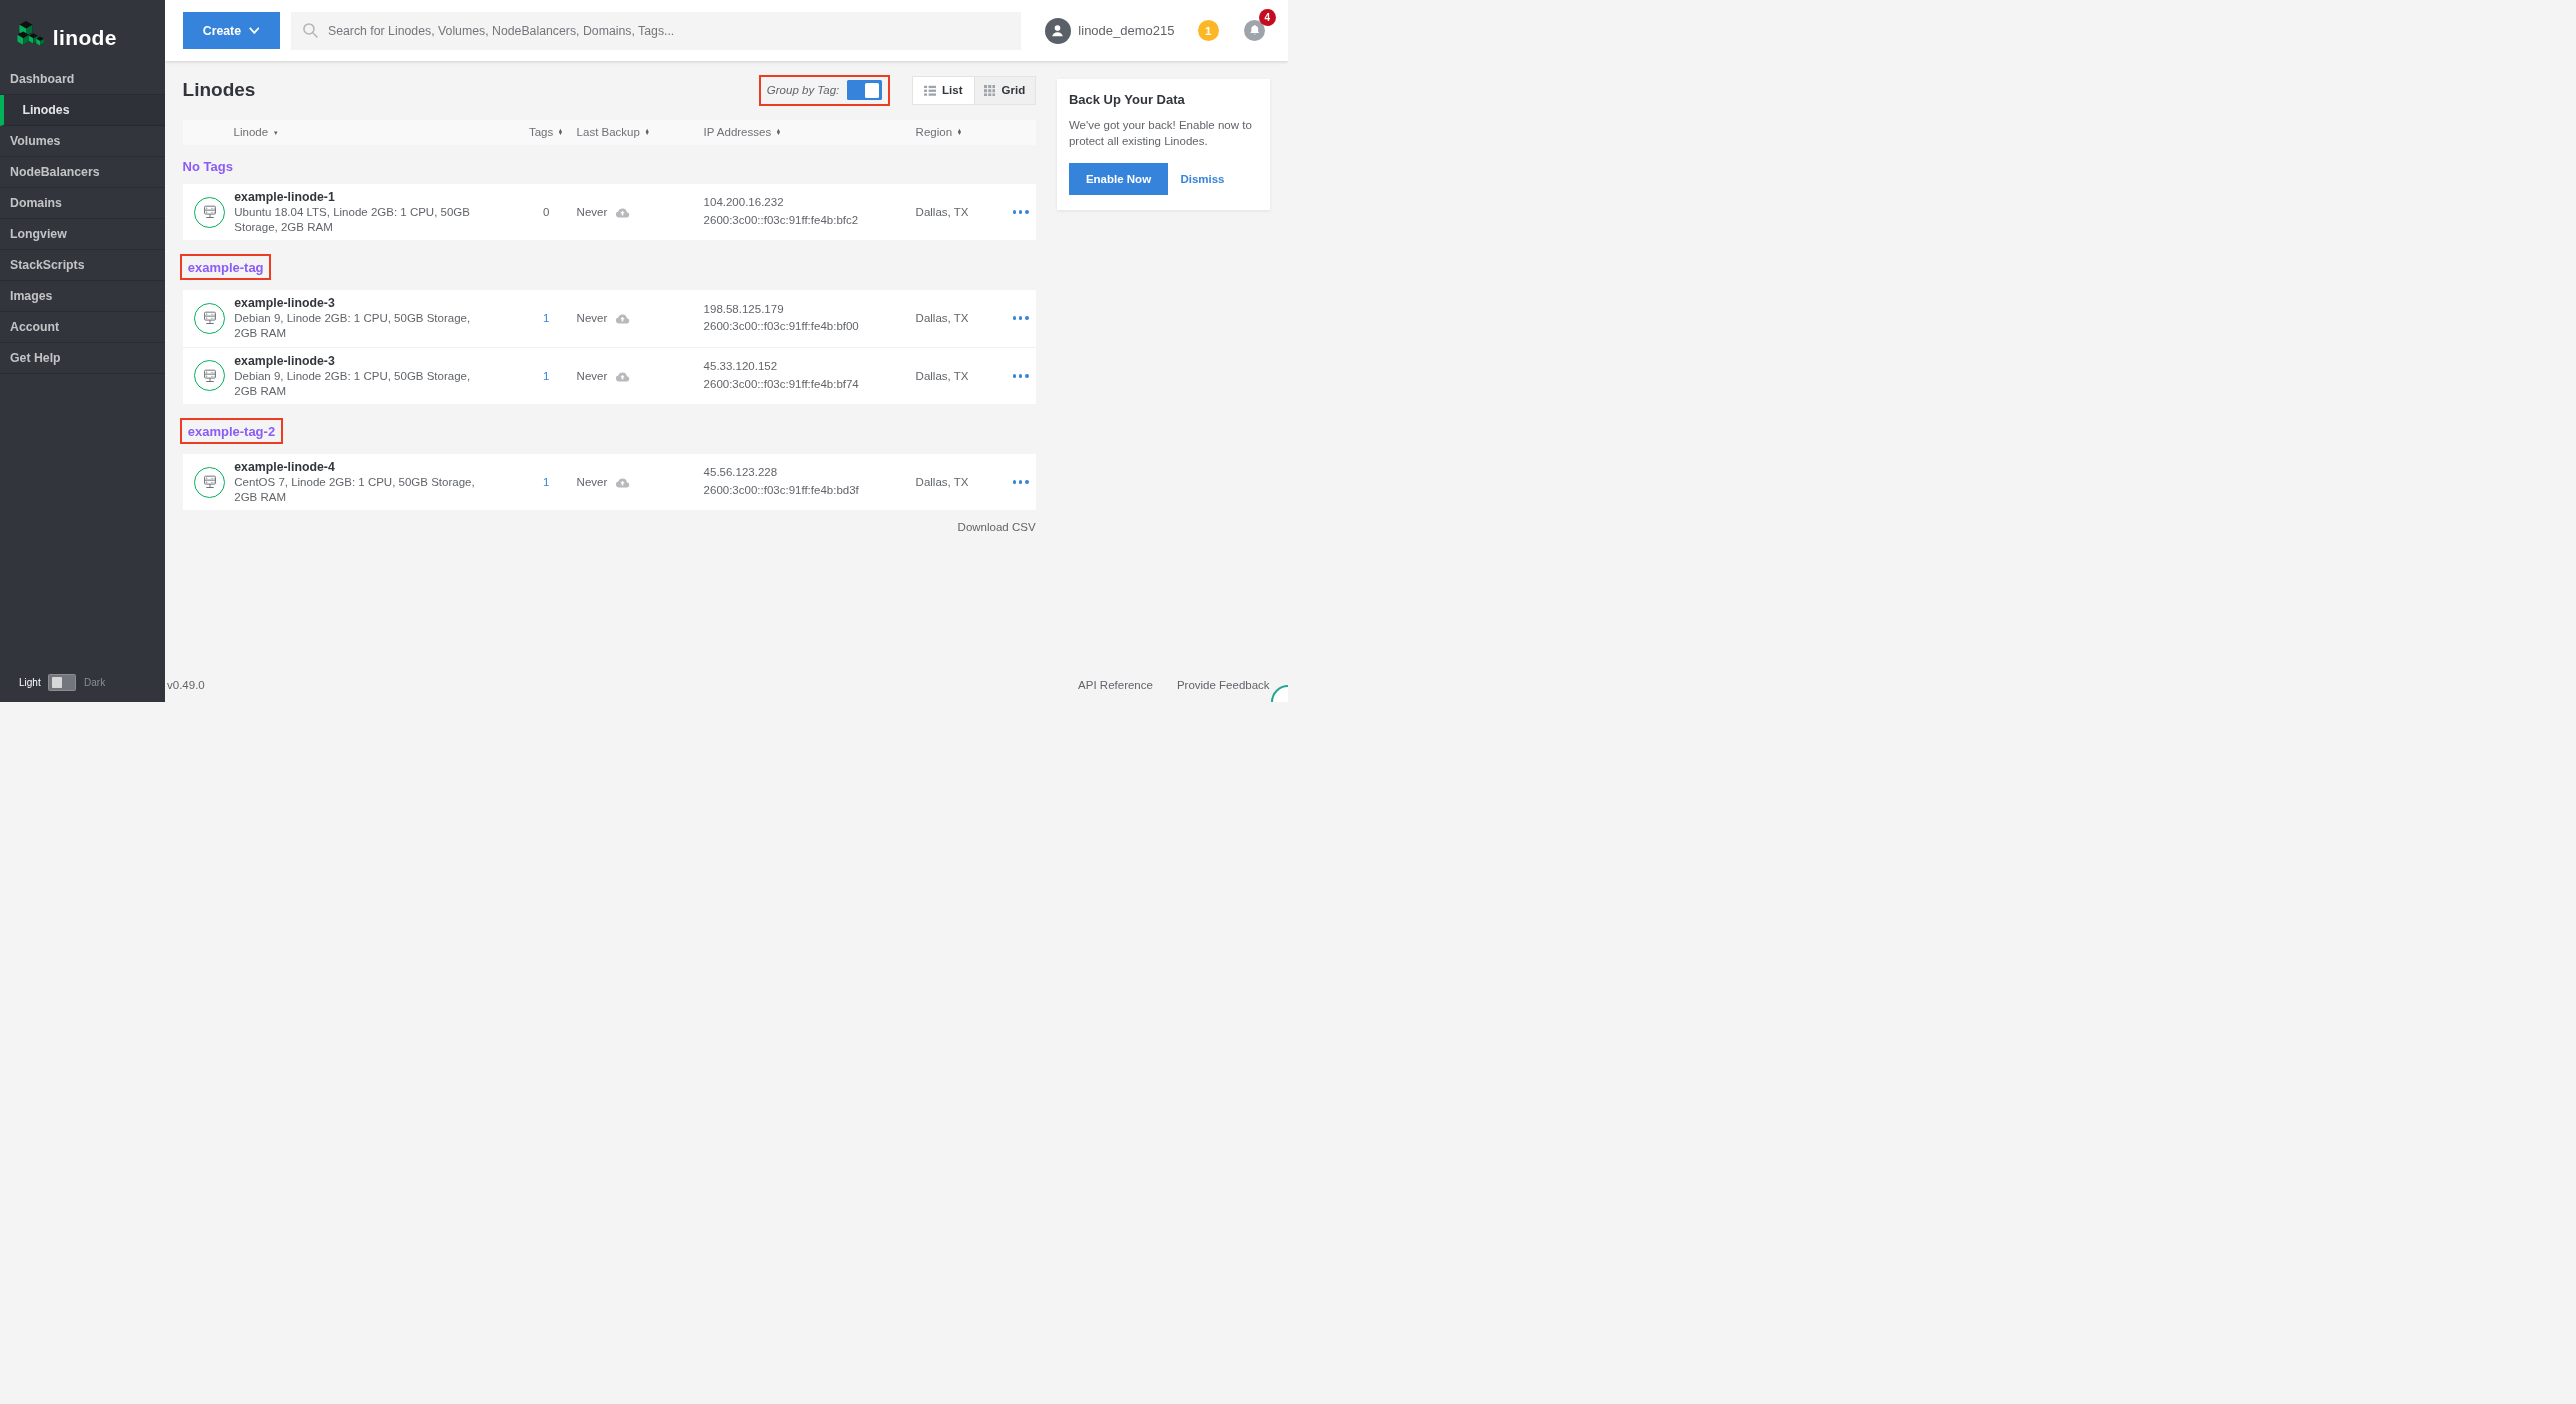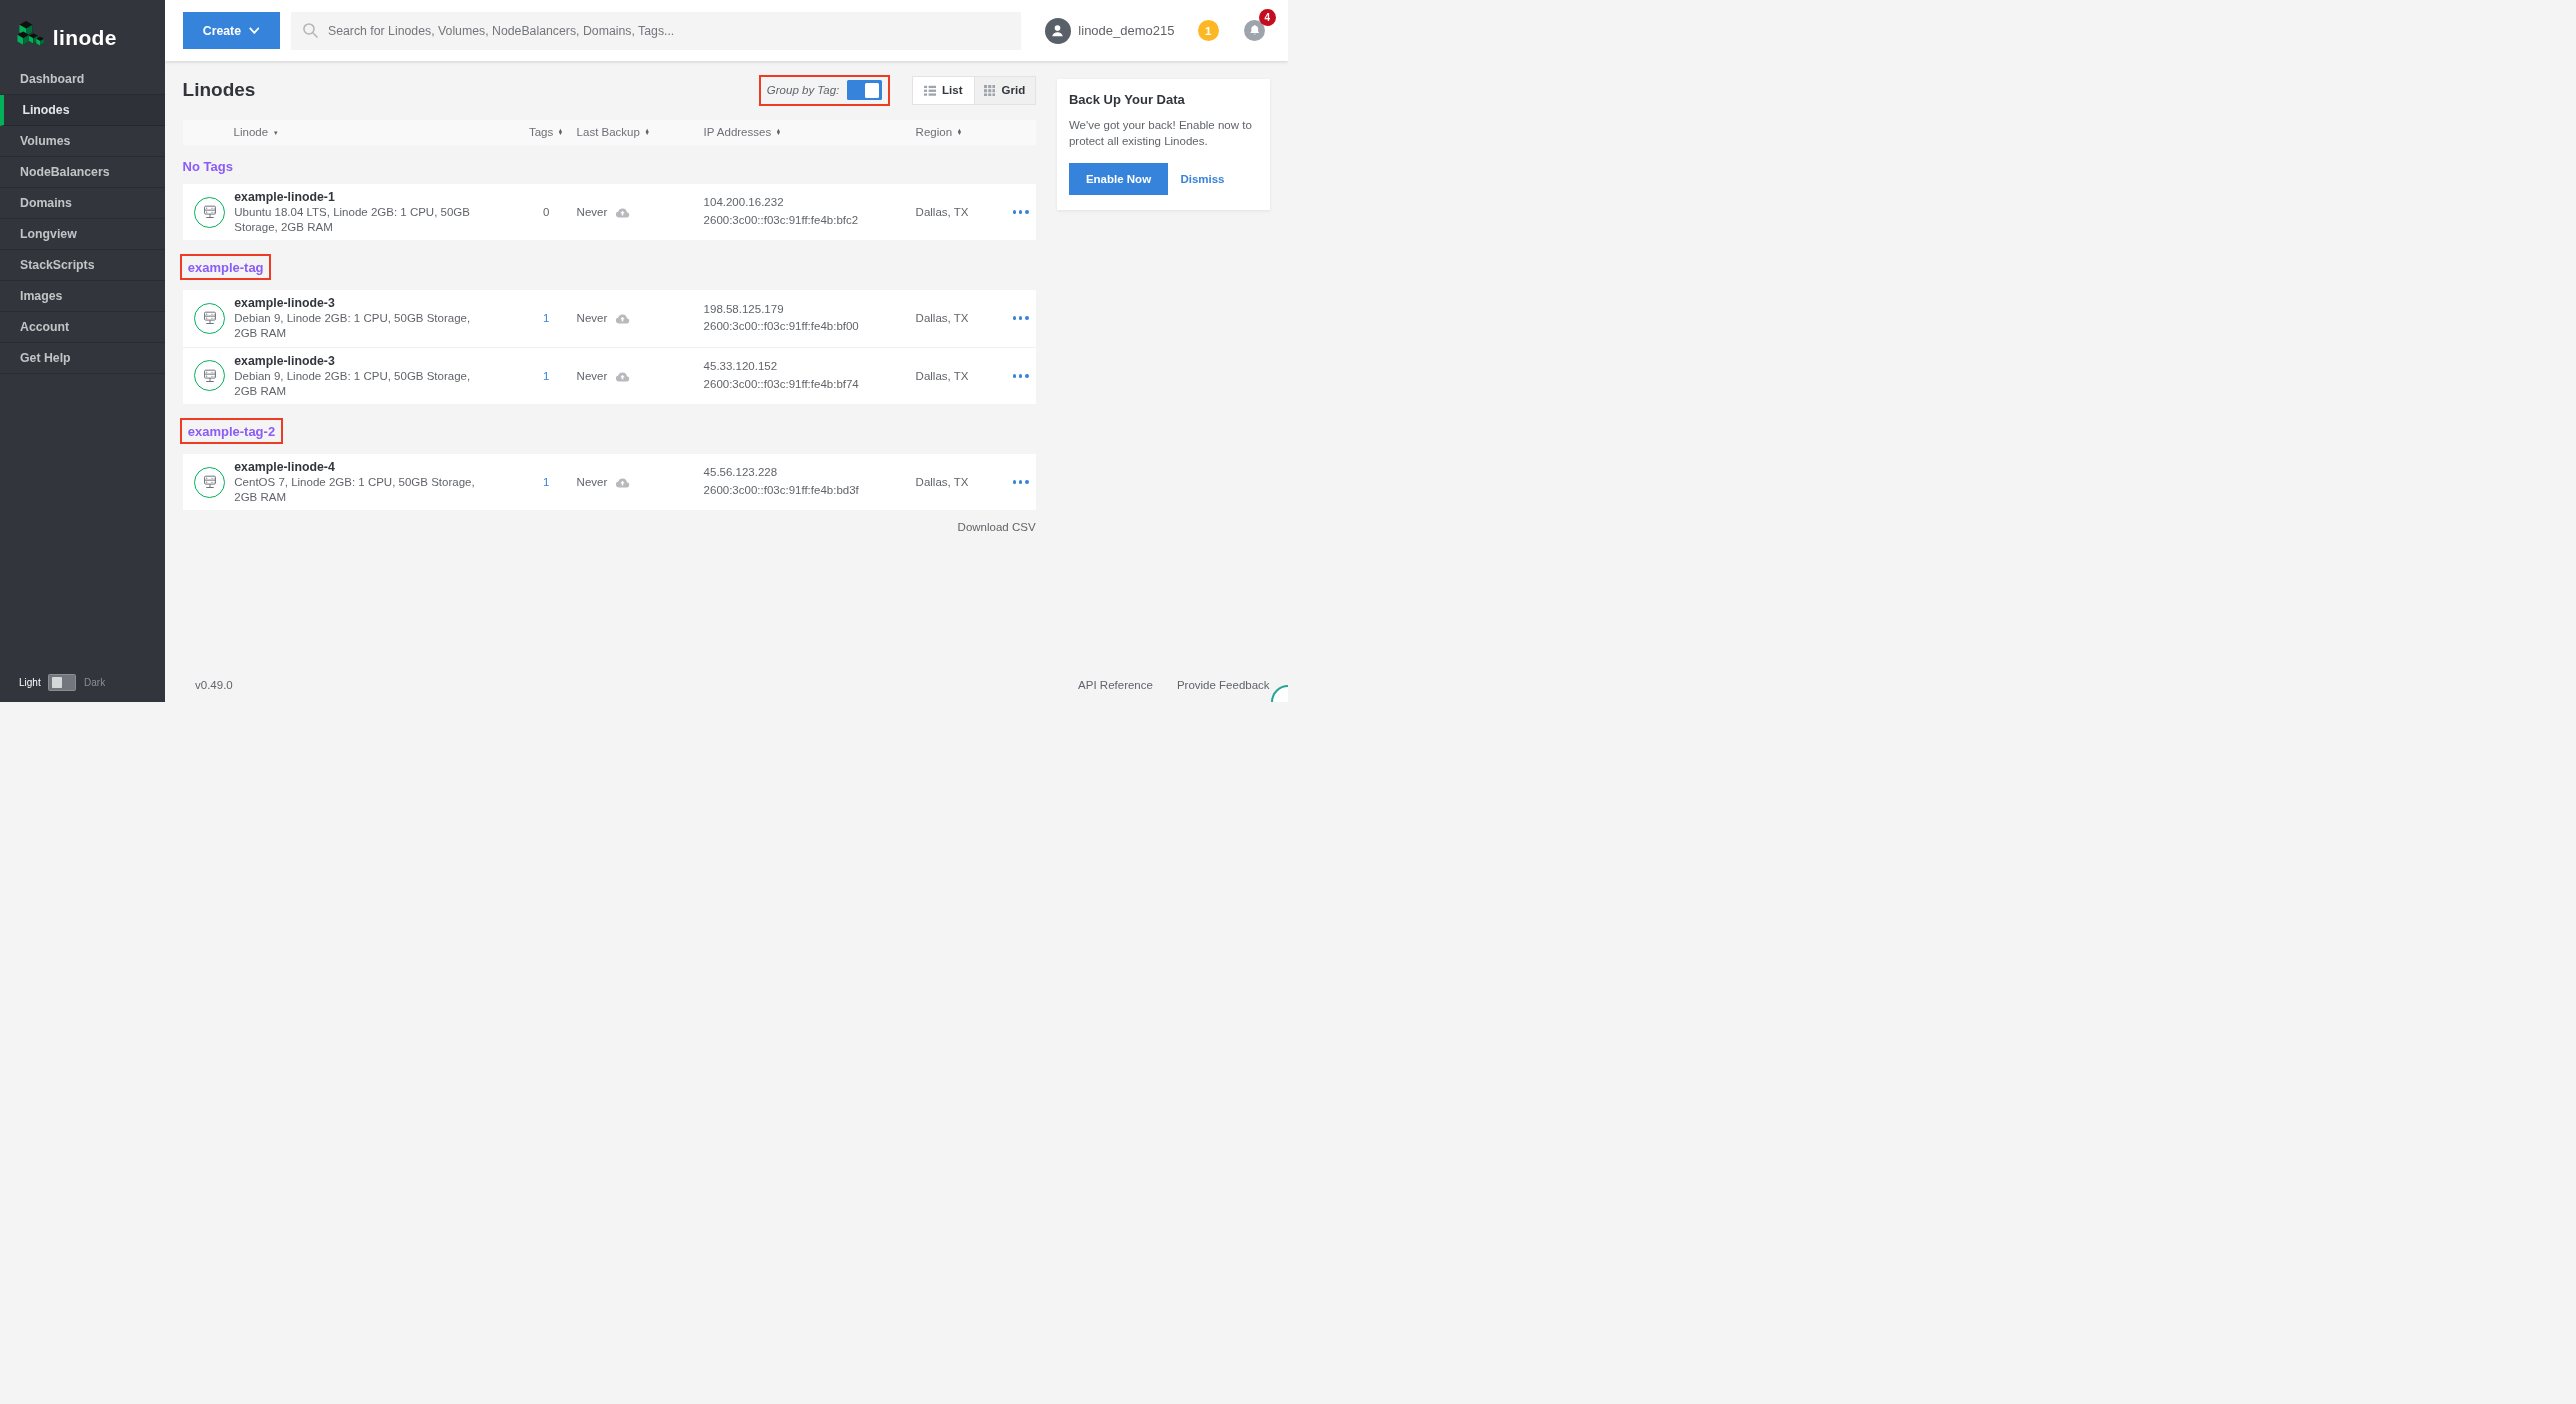--- a/index.html
+++ b/index.html
@@ -13,21 +13,21 @@
   }
   
   .sidebar {
     position:absolute; left:0; top:0; bottom:0; width:165px;
     background:#32363c; z-index:30;
   }
   .logo-row { display:flex; align-items:center; gap:7.7px; padding:15.3px 0 0 16px; height:61px; }
   .logo-text { color:#fff; font-size:21px; font-weight:600; letter-spacing:0.4px; }
   .nav { margin-top:3.1px; }
   .nav-item {
-    display:flex; align-items:center; height:31px; padding-left:20px;
+    display:flex; align-items:center; height:31px; padding-left:10px;
     color:#c2c4c6; font-size:12.3px; font-weight:600; cursor:pointer;
     border-bottom:0.8px solid rgba(0,0,0,0.18);
   }
   .nav-item.selected {
     background:#2e3238; color:#e4e5e7;
     border-left:4.6px solid #02b159; padding-left:18.4px;
   }
   .theme-toggle-row {
     position:absolute; bottom:10.7px; left:19px;
     display:flex; align-items:center; gap:7.7px;
@@ -162,21 +162,21 @@
   .backup-title { font-size:13px; font-weight:700; color:#32363c; }
   .backup-body { margin-top:9.2px; font-size:11.5px; color:#606469; line-height:1.4; }
   .backup-actions { margin-top:14px; display:flex; align-items:center; gap:12.3px; }
   .enable-btn {
     background:#3683dc; color:#fff; border:none; font-family:inherit;
     font-size:11.5px; font-weight:700; padding:10px 17px; cursor:pointer;
   }
   .dismiss-link { color:#3683dc; font-size:11.5px; font-weight:700; cursor:pointer; }
   
   .footer {
-    position:absolute; left:30px; right:18.4px; bottom:10.7px;
+    position:absolute; left:2px; right:18.4px; bottom:10.7px;
     display:flex; font-size:11.5px; color:#606469;
   }
   .footer-links { margin-left:auto; display:flex; gap:24px; }
   .footer-links span { cursor:pointer; }
   .chat-peek {
     position:absolute; right:-17px; bottom:-17px; width:34px; height:34px;
     border-radius:50%; border:2.3px solid #27a594; background:#fff;
   }
 </style>
 </head>

